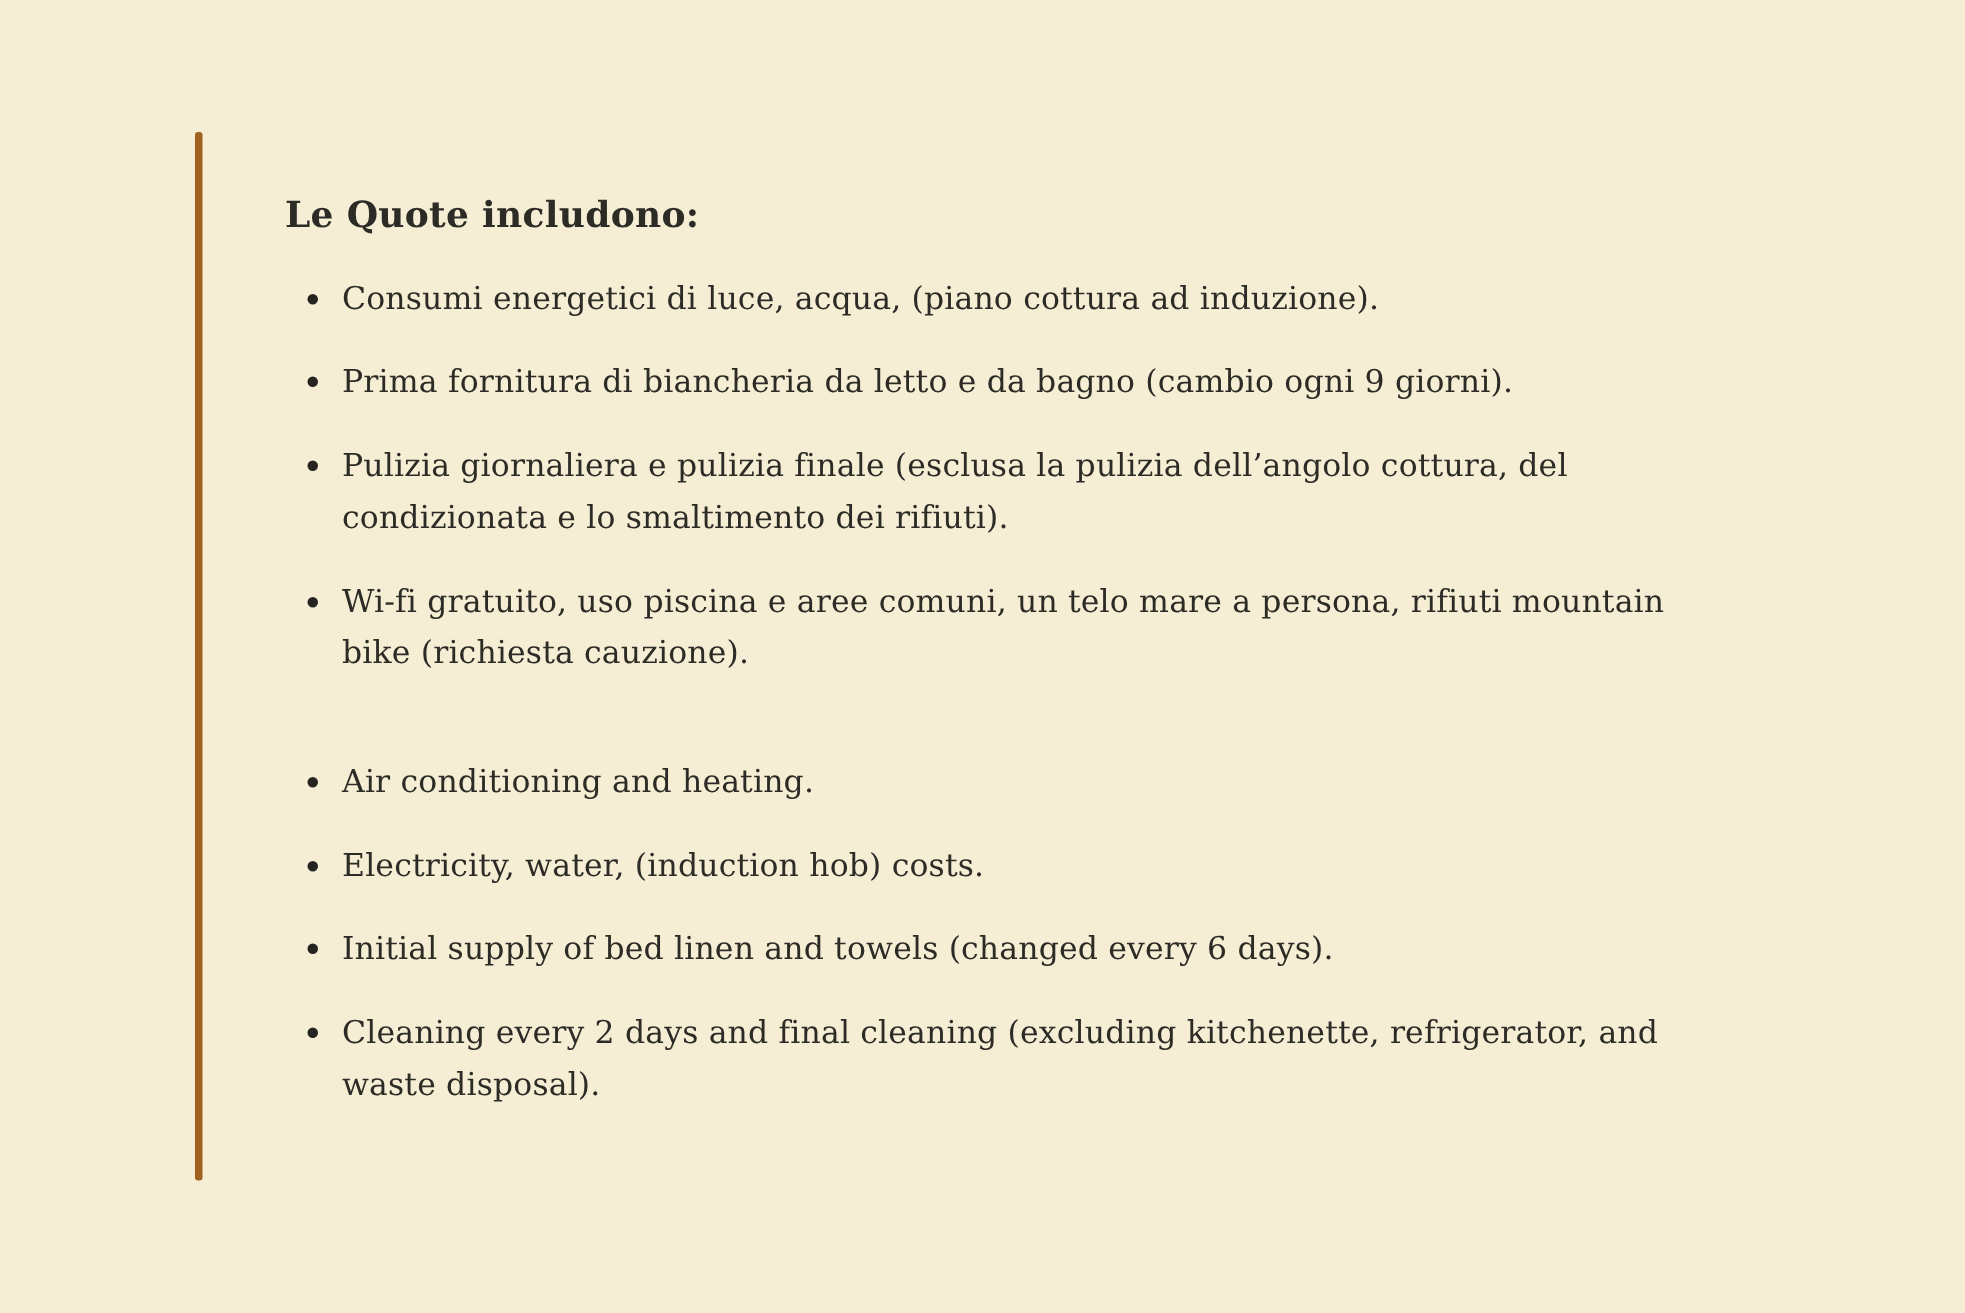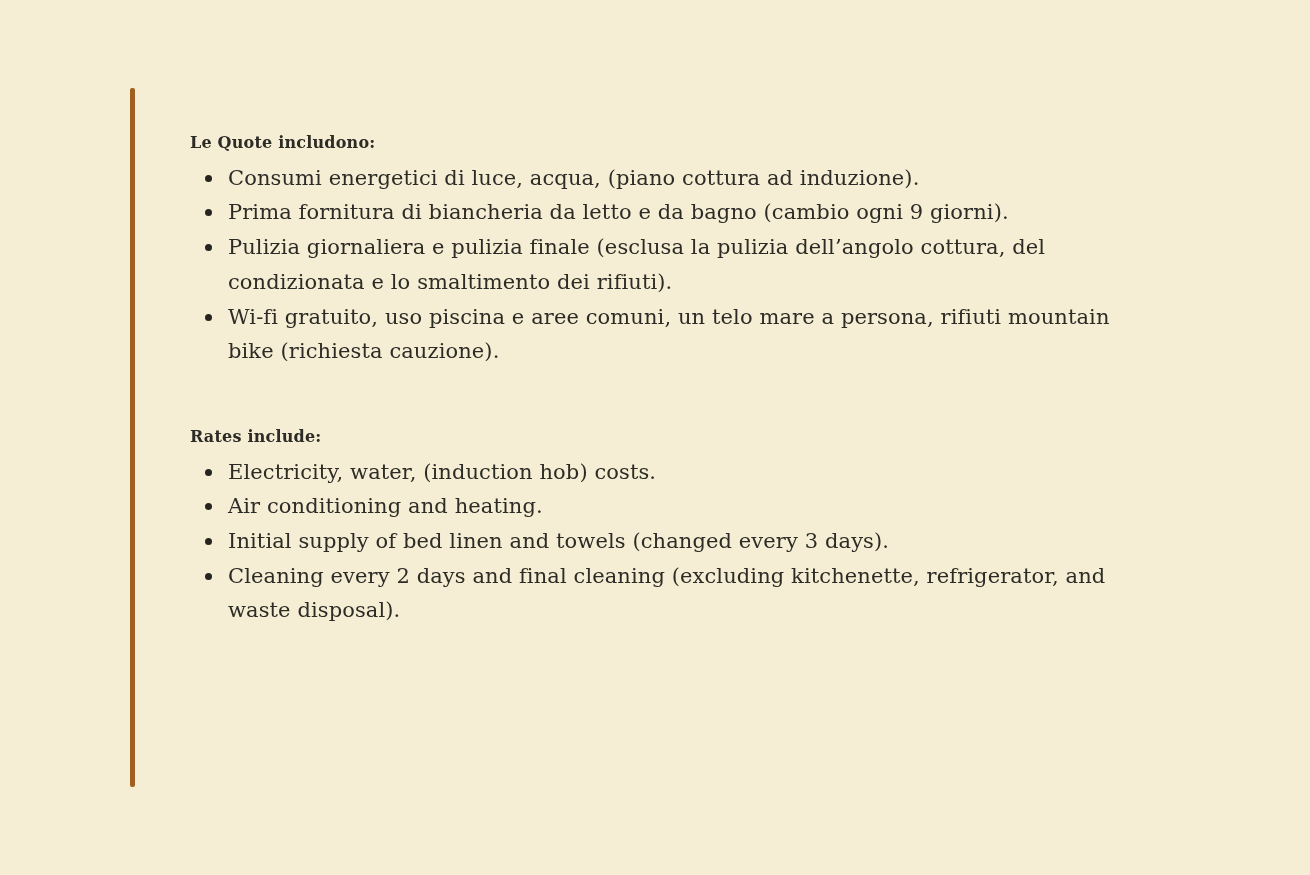--- a/index.html
+++ b/index.html
@@ -28,36 +28,37 @@
     position: absolute;
     left: 190px;
     top: 126px;
     width: 923px;
   }
   .section + .section {
     margin-top: 51px;
   }
   .section-heading {
     margin: 0;
-    font-size: 16px;
+    font-size: 24px;
     font-weight: 700;
     line-height: 34.7px;
     letter-spacing: 0.2px;
   }
   ul.bullet-list {
     margin: 0;
     padding: 0;
     list-style: none;
   }
   ul.bullet-list li {
     position: relative;
     padding-left: 38px;
     font-size: 21px;
     line-height: 34.7px;
     letter-spacing: 0.1px;
+    margin-top: 21px;
   }
   ul.bullet-list li::before {
     content: "";
     position: absolute;
     left: 15px;
     top: 14px;
     width: 7px;
     height: 7px;
     border-radius: 50%;
     background: #262420;
@@ -74,22 +75,21 @@
     <h2 class="section-heading">Le Quote includono:</h2>
     <ul class="bullet-list">
       <li>Consumi energetici di luce, acqua, (piano cottura ad induzione).</li>
       <li>Prima fornitura di biancheria da letto e da bagno (cambio ogni 9 giorni).</li>
       <li>Pulizia giornaliera e pulizia finale (esclusa la pulizia dell’angolo cottura, del condizionata e lo smaltimento dei rifiuti).</li>
       <li>Wi-fi gratuito, uso piscina e aree comuni, un telo mare a persona, rifiuti mountain bike (richiesta cauzione).</li>
     </ul>
   </div>
 
   <div class="section">
-    <h2 class="section-heading">Rates include:</h2>
     <ul class="bullet-list">
+      <li>Air conditioning and heating.</li>
       <li>Electricity, water, (induction hob) costs.</li>
-      <li>Air conditioning and heating.</li>
-      <li>Initial supply of bed linen and towels (changed every 3 days).</li>
+      <li>Initial supply of bed linen and towels (changed every 6 days).</li>
       <li>Cleaning every 2 days and final cleaning (excluding kitchenette, refrigerator, and waste disposal).</li>
     </ul>
   </div>
 
 </div>
 
 </body></html>

